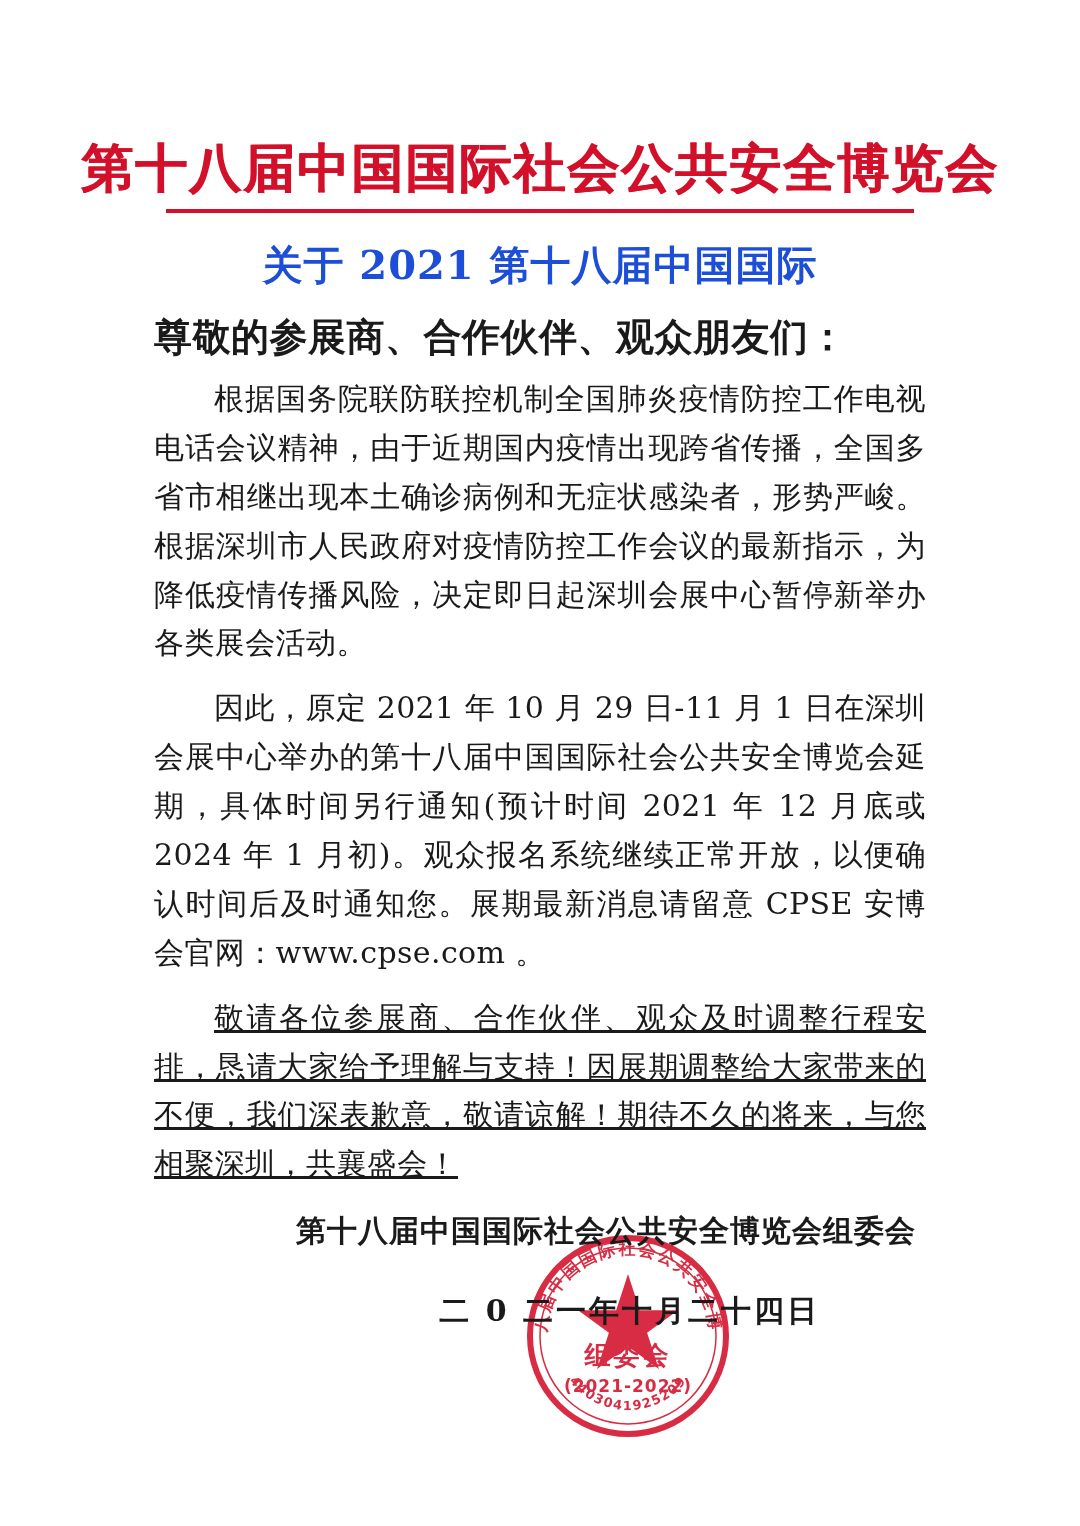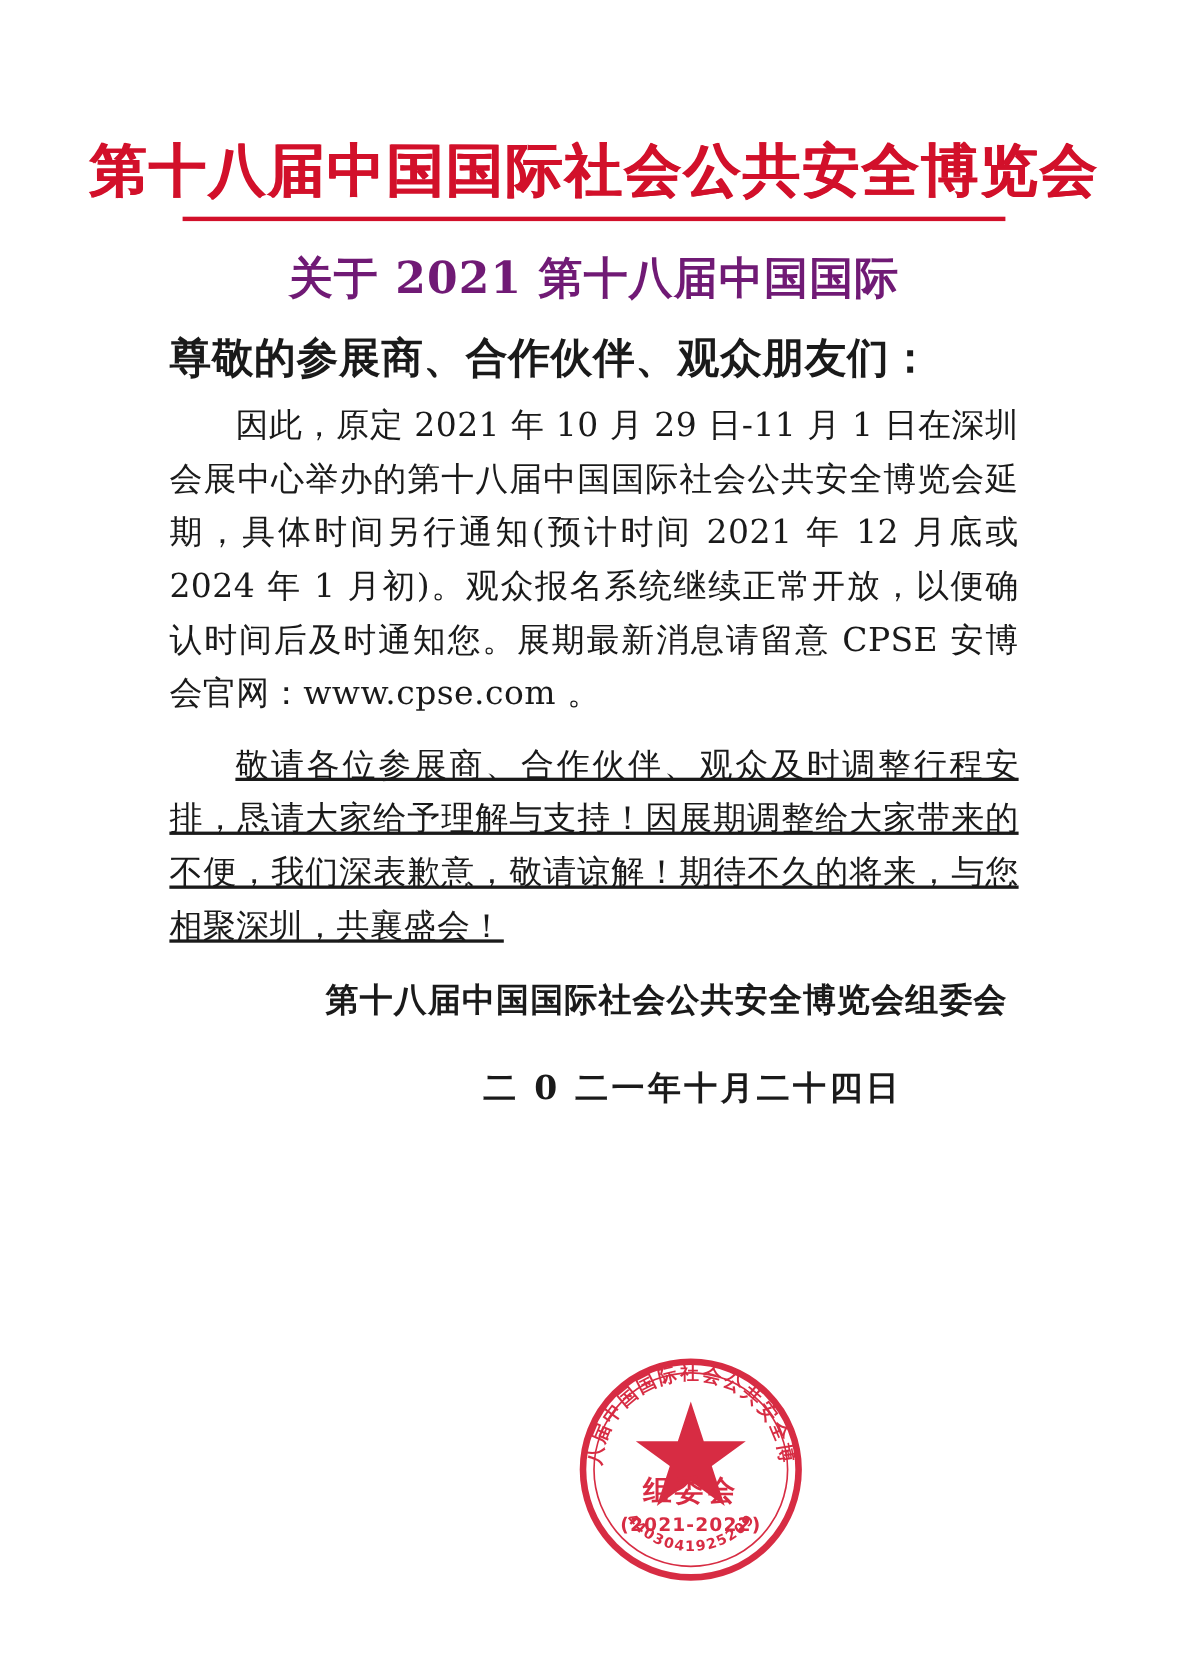--- a/index.html
+++ b/index.html
@@ -12,21 +12,21 @@
     height: 1526px;
     position: relative;
     font-family: "DejaVu Serif", "Liberation Serif", serif;
     color: #1a1a1a;
     overflow: hidden;
   }
 
   .page {
     position: absolute;
     inset: 0;
-    padding: 0;
+    padding: 12px;
   }
 
   
   .masthead {
     margin-top: 128px;
     text-align: center;
     position: relative;
   }
   .masthead-title {
     font-family: "DejaVu Sans", "Liberation Sans", sans-serif;
@@ -47,21 +47,21 @@
   }
 
   
   .doc-title {
     text-align: center;
     margin-top: 24px;
     font-size: 40px;
     font-weight: bold;
     line-height: 1.42;
     letter-spacing: 1px;
-    color: #701a75;
+    color: #1d4ed8;
   }
   .doc-title .line {
     display: block;
   }
 
   
   .body-wrap {
     margin: 14px auto 0 auto;
     width: 772px;
   }
@@ -134,20 +134,21 @@
     <div class="masthead-rule"></div>
   </div>
 
   <div class="doc-title">
     <span class="line">关于 2021 第十八届中国国际</span>
   </div>
 
   <div class="body-wrap">
     <div class="salutation">尊敬的参展商、合作伙伴、观众朋友们：</div>
 
+    <p class="para">根据国务院联防联控机制全国肺炎疫情防控工作电视电话会议精神，由于近期国内疫情出现跨省传播，全国多省市相继出现本土确诊病例和无症状感染者，形势严峻。根据深圳市人民政府对疫情防控工作会议的最新指示，为降低疫情传播风险，决定即日起深圳会展中心暂停新举办各类展会活动。</p>
 
     <p class="para">因此，原定 2021 年 10 月 29 日-11 月 1 日在深圳会展中心举办的第十八届中国国际社会公共安全博览会延期，具体时间另行通知(预计时间 2021 年 12 月底或 2024 年 1 月初)。观众报名系统继续正常开放，以便确认时间后及时通知您。展期最新消息请留意 CPSE 安博会官网：www.cpse.com 。</p>
 
     <p class="para tight">敬请各位参展商、合作伙伴、观众及时调整行程安排，恳请大家给予理解与支持！因展期调整给大家带来的不便，我们深表歉意，敬请谅解！期待不久的将来，与您相聚深圳，共襄盛会！</p>
   </div>
 
   <div class="signature">
     <div class="sign-org">第十八届中国国际社会公共安全博览会组委会</div>
     <div class="sign-date">二 0 二一年十月二十四日</div>
   </div>

